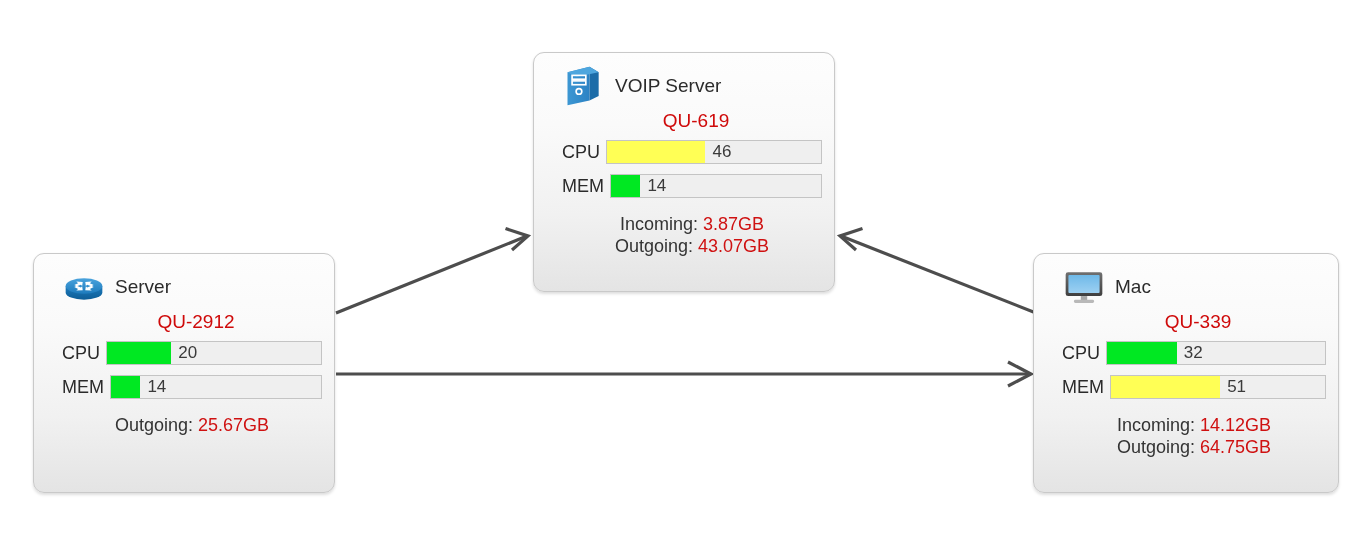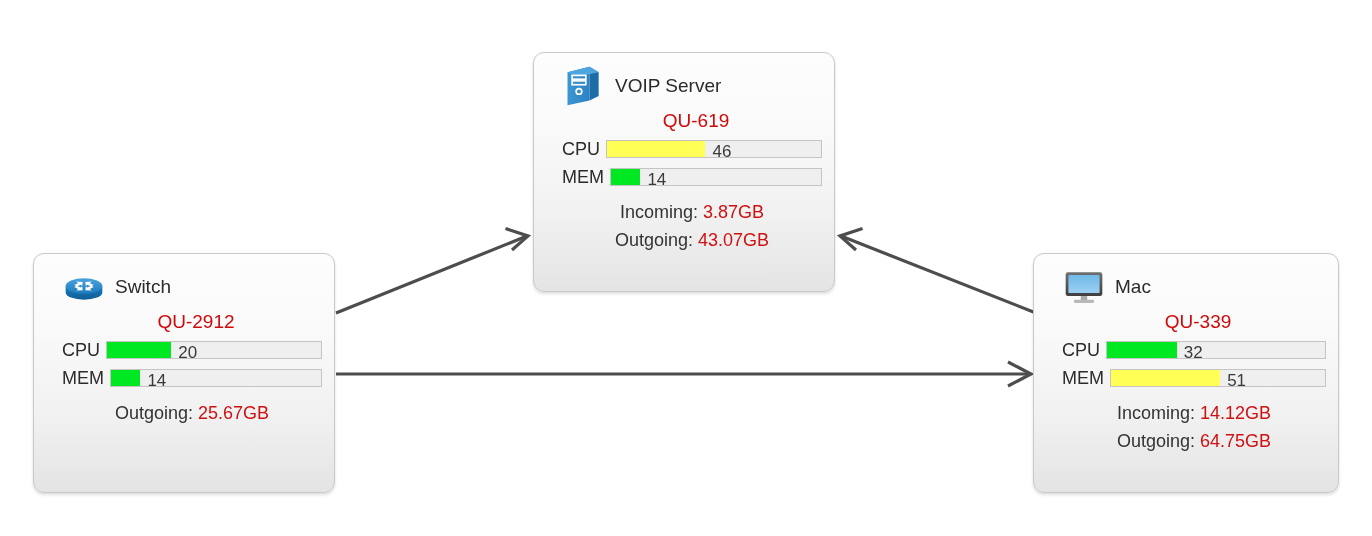--- a/index.html
+++ b/index.html
@@ -88,21 +88,21 @@
   }
   .metric-label {
     font-size: 18px;
     color: #2b2b2b;
     line-height: 1;
     white-space: nowrap;
   }
   .metric-track {
     position: relative;
     flex: 1 1 auto;
-    height: 18px;
+    height: 24px;
     box-sizing: border-box;
     border: 1px solid #c4c4c4;
     background: #efefef;
     overflow: hidden;
   }
   .metric-fill {
     position: absolute;
     left: 0;
     top: 0;
     bottom: 0;
@@ -117,21 +117,20 @@
     color: #3a3a3a;
     padding-left: 7px;
     white-space: nowrap;
   }
 
   
   .traffic {
     margin-top: 16px;
     display: flex;
     flex-direction: column;
-    gap: 6px;
     align-items: center;
   }
   .traffic-row {
     font-size: 18px;
     line-height: 1.2;
     color: #333333;
     white-space: nowrap;
   }
   .traffic-row .tval {
     color: #cf1111;
@@ -197,21 +196,21 @@
         </defs>
         <path d="M4 24 L4 31 A20 8 0 0 0 44 31 L44 24 Z" fill="url(#swSide)"></path>
         <ellipse cx="24" cy="24" rx="20" ry="8.5" fill="url(#swTop)"></ellipse>
         <g fill="#ffffff">
           <path d="M22.6 19.6 L15.6 19.2 L17.6 21.0 L13.4 23.0 L16.0 24.4 L20.6 22.6 L22.0 24.0 Z"></path>
           <path d="M25.4 19.6 L32.4 19.2 L30.4 21.0 L34.6 23.0 L32.0 24.4 L27.4 22.6 L26.0 24.0 Z"></path>
           <path d="M22.6 28.6 L15.6 29.0 L17.6 27.2 L13.4 25.2 L16.0 23.8 L20.6 25.6 L22.0 24.2 Z"></path>
           <path d="M25.4 28.6 L32.4 29.0 L30.4 27.2 L34.6 25.2 L32.0 23.8 L27.4 25.6 L26.0 24.2 Z"></path>
         </g>
       </svg>
-      <span class="node-title">Switch</span>
+      <span class="node-title">Server</span>
     </div>
 
     <div class="node-id">QU-2912</div>
 
     <div class="metrics">
       <div class="metric-row">
         <span class="metric-label">CPU</span>
         <span class="metric-track">
           <span class="metric-fill" style="width: 30%; background: rgb(0, 232, 34);"></span>
           <span class="metric-value" style="left: 30%;">20</span>

